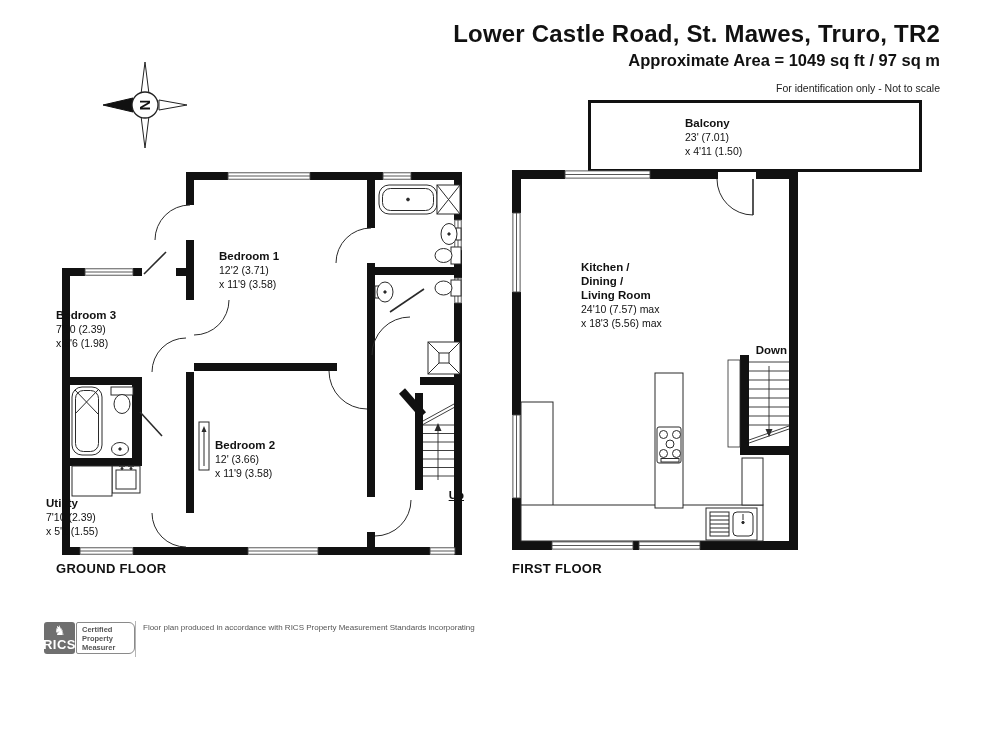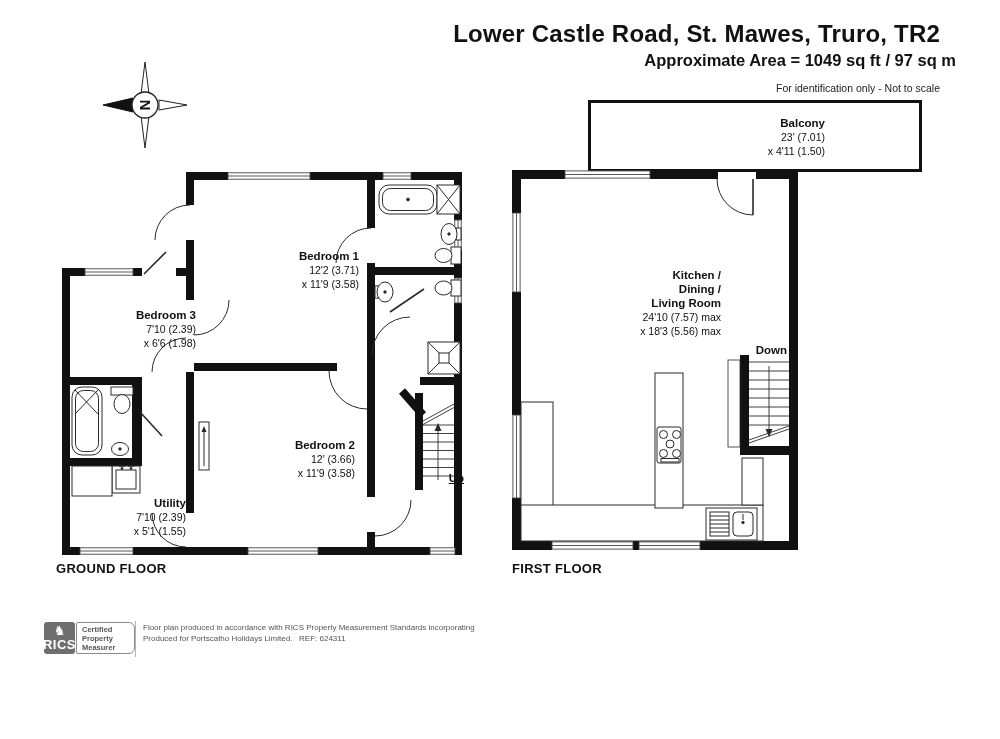--- a/index.html
+++ b/index.html
@@ -1,23 +1,23 @@
 <!DOCTYPE html>
 <html><head>
 <meta charset="utf-8">
 <style>
   html,body{margin:0;padding:0;background:#fff;}
   body{width:1000px;height:739px;position:relative;overflow:hidden;
        font-family:"Liberation Sans","DejaVu Sans",sans-serif;color:#111;}
   .abs{position:absolute;}
   #plan-svg{position:absolute;left:0;top:0;}
   .hdr-title{right:60px;top:20px;font-size:24px;font-weight:bold;letter-spacing:.2px;white-space:nowrap;text-align:right;}
-  .hdr-area{right:44px;top:51px;font-size:16.5px;font-weight:bold;white-space:nowrap;}
+  .hdr-area{right:60px;top:51px;font-size:16.5px;font-weight:bold;white-space:nowrap;}
   .hdr-note{right:60px;top:70px;font-size:10.5px;color:#222;white-space:nowrap;margin-top:12px;}
-  .lbl{position:absolute;width:140px;text-align:right;font-size:10.5px;line-height:14px;}
+  .lbl{position:absolute;width:140px;text-align:left;font-size:10.5px;line-height:14px;}
   .lbl .nm{display:block;font-weight:bold;font-size:11.5px;}
   .lbl .dm{display:block;}
   .stair-lbl{position:absolute;width:40px;text-align:right;font-weight:bold;font-size:11.5px;}
   .floor-lbl{position:absolute;font-weight:bold;font-size:13px;letter-spacing:.3px;}
   .footer{position:absolute;left:44px;top:621px;height:36px;}
   .badge{position:absolute;left:0;top:1px;width:31px;height:32px;background:#6f6f6f;border-radius:3px;
          display:flex;flex-direction:column;align-items:center;justify-content:center;color:#fff;}
   .badge .knight{font-size:13px;line-height:13px;}
   .badge .brand{font-size:13px;font-weight:bold;letter-spacing:.5px;}
   .certbox{position:absolute;left:32px;top:1px;width:52px;height:26px;border:1.2px solid #8a8a8a;
@@ -299,47 +299,46 @@
 <div class="lbl" style="left:56px;top:308px;">
   <span class="nm">Bedroom 3</span>
   <span class="dm">7'10 (2.39)</span>
   <span class="dm">x 6'6 (1.98)</span>
 </div>
 <div class="lbl" style="left:46px;top:496px;">
   <span class="nm">Utility</span>
   <span class="dm">7'10 (2.39)</span>
   <span class="dm">x 5'1 (1.55)</span>
 </div>
-<div class="lbl" style="left:581px;top:268px;">
+<div class="lbl" style="left:581px;top:260px;">
   <span class="nm">Kitchen /</span>
   <span class="nm">Dining /</span>
   <span class="nm">Living Room</span>
   <span class="dm">24'10 (7.57) max</span>
   <span class="dm">x 18'3 (5.56) max</span>
 </div>
 <div class="lbl" style="left:685px;top:116px;">
   <span class="nm">Balcony</span>
   <span class="dm">23' (7.01)</span>
   <span class="dm">x 4'11 (1.50)</span>
 </div>
 
-<div class="stair-lbl" style="left:424px;top:472px;text-decoration:underline;">Up</div>
+<div class="stair-lbl" style="left:424px;top:489px;text-decoration:underline;">Up</div>
 <div class="stair-lbl" style="left:747px;top:344px;">Down</div>
 
 <div class="floor-lbl" style="left:56px;top:561px;">GROUND FLOOR</div>
 <div class="floor-lbl" style="left:512px;top:561px;">FIRST FLOOR</div>
 
 <div class="footer">
   <div class="badge">
     <span class="knight">♞</span>
     <span class="brand">RICS</span>
   </div>
   <div class="certbox">
     <div>Certified</div>
     <div>Property</div>
     <div>Measurer</div>
   </div>
   <div class="fdiv"></div>
   <div class="ftext">
     <div>Floor plan produced in accordance with RICS Property Measurement Standards incorporating</div>
-    <div>Produced for Portscatho Holidays Limited. &nbsp; REF: 624311</div>
   </div>
 </div>
 
 </body></html>

